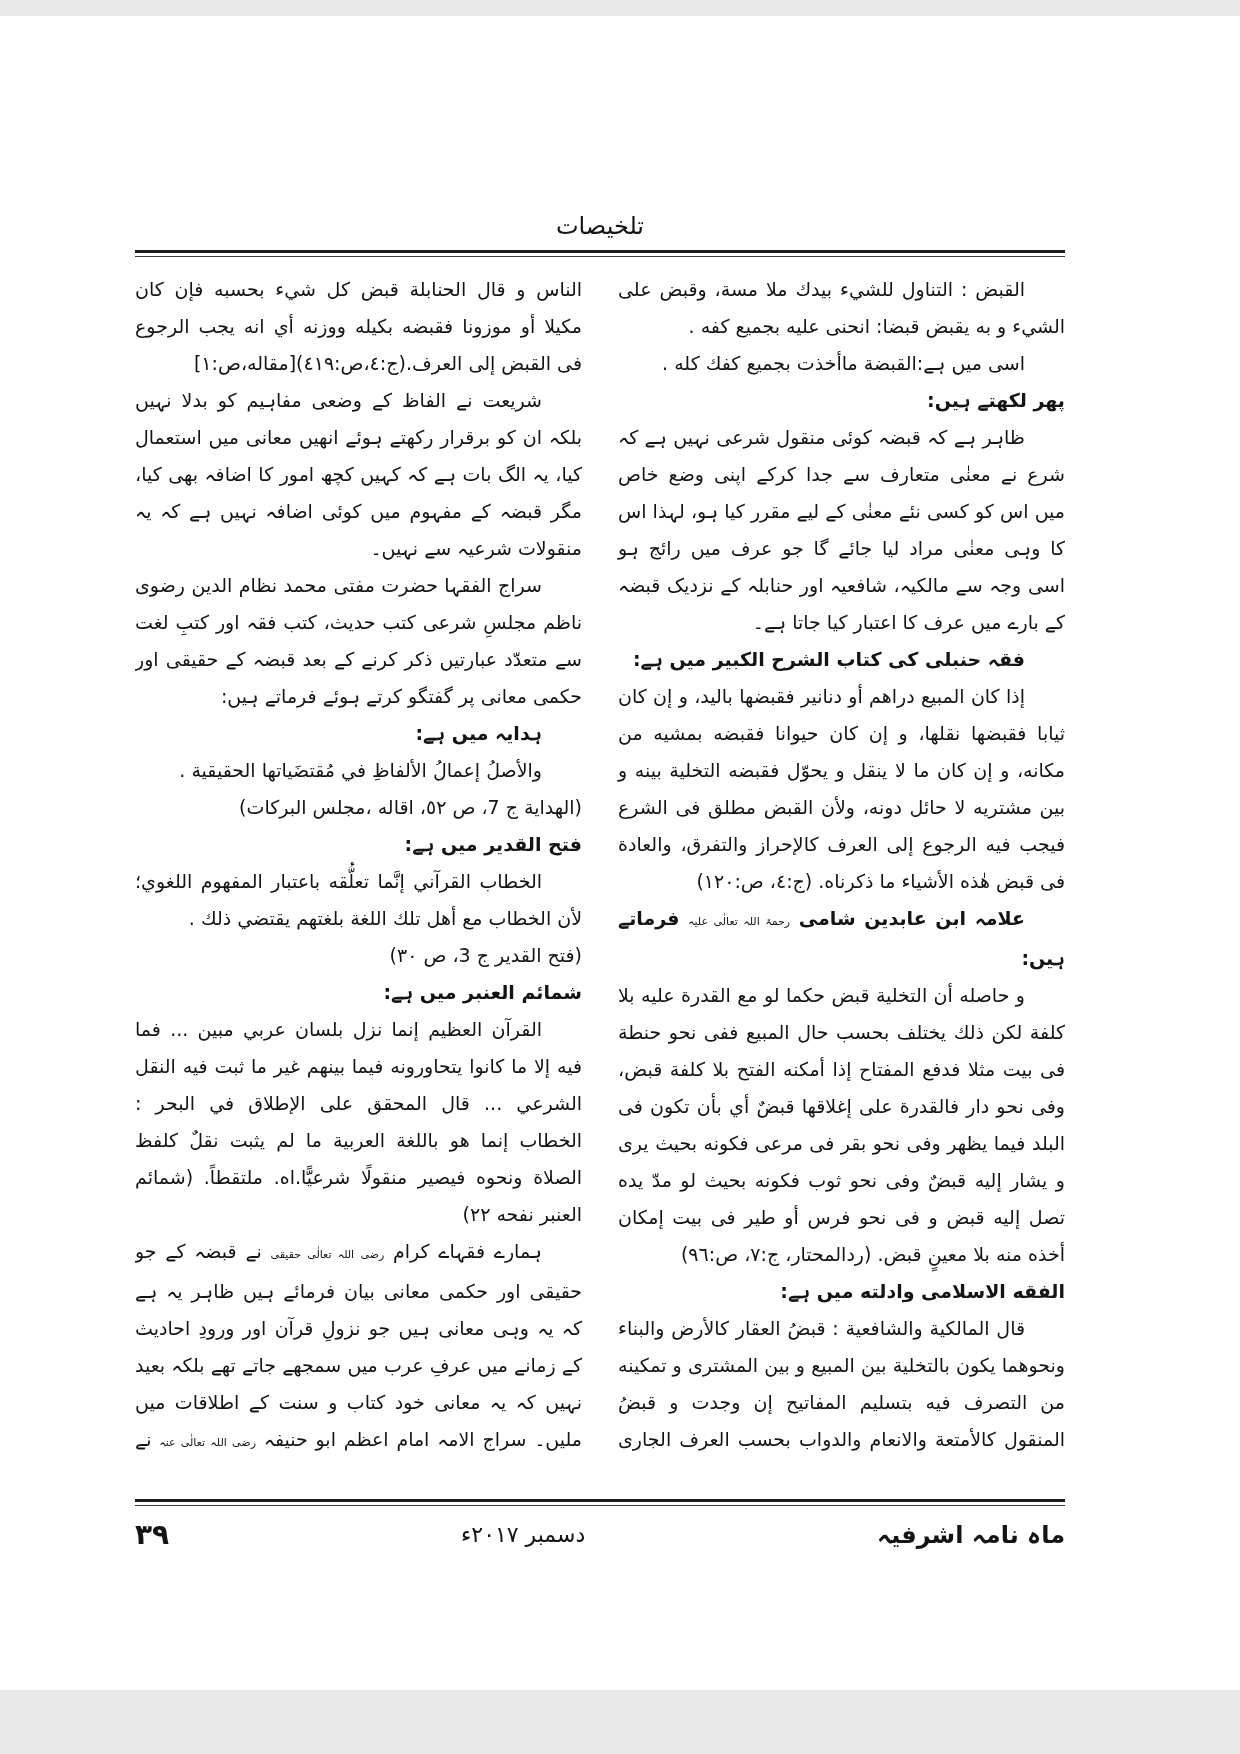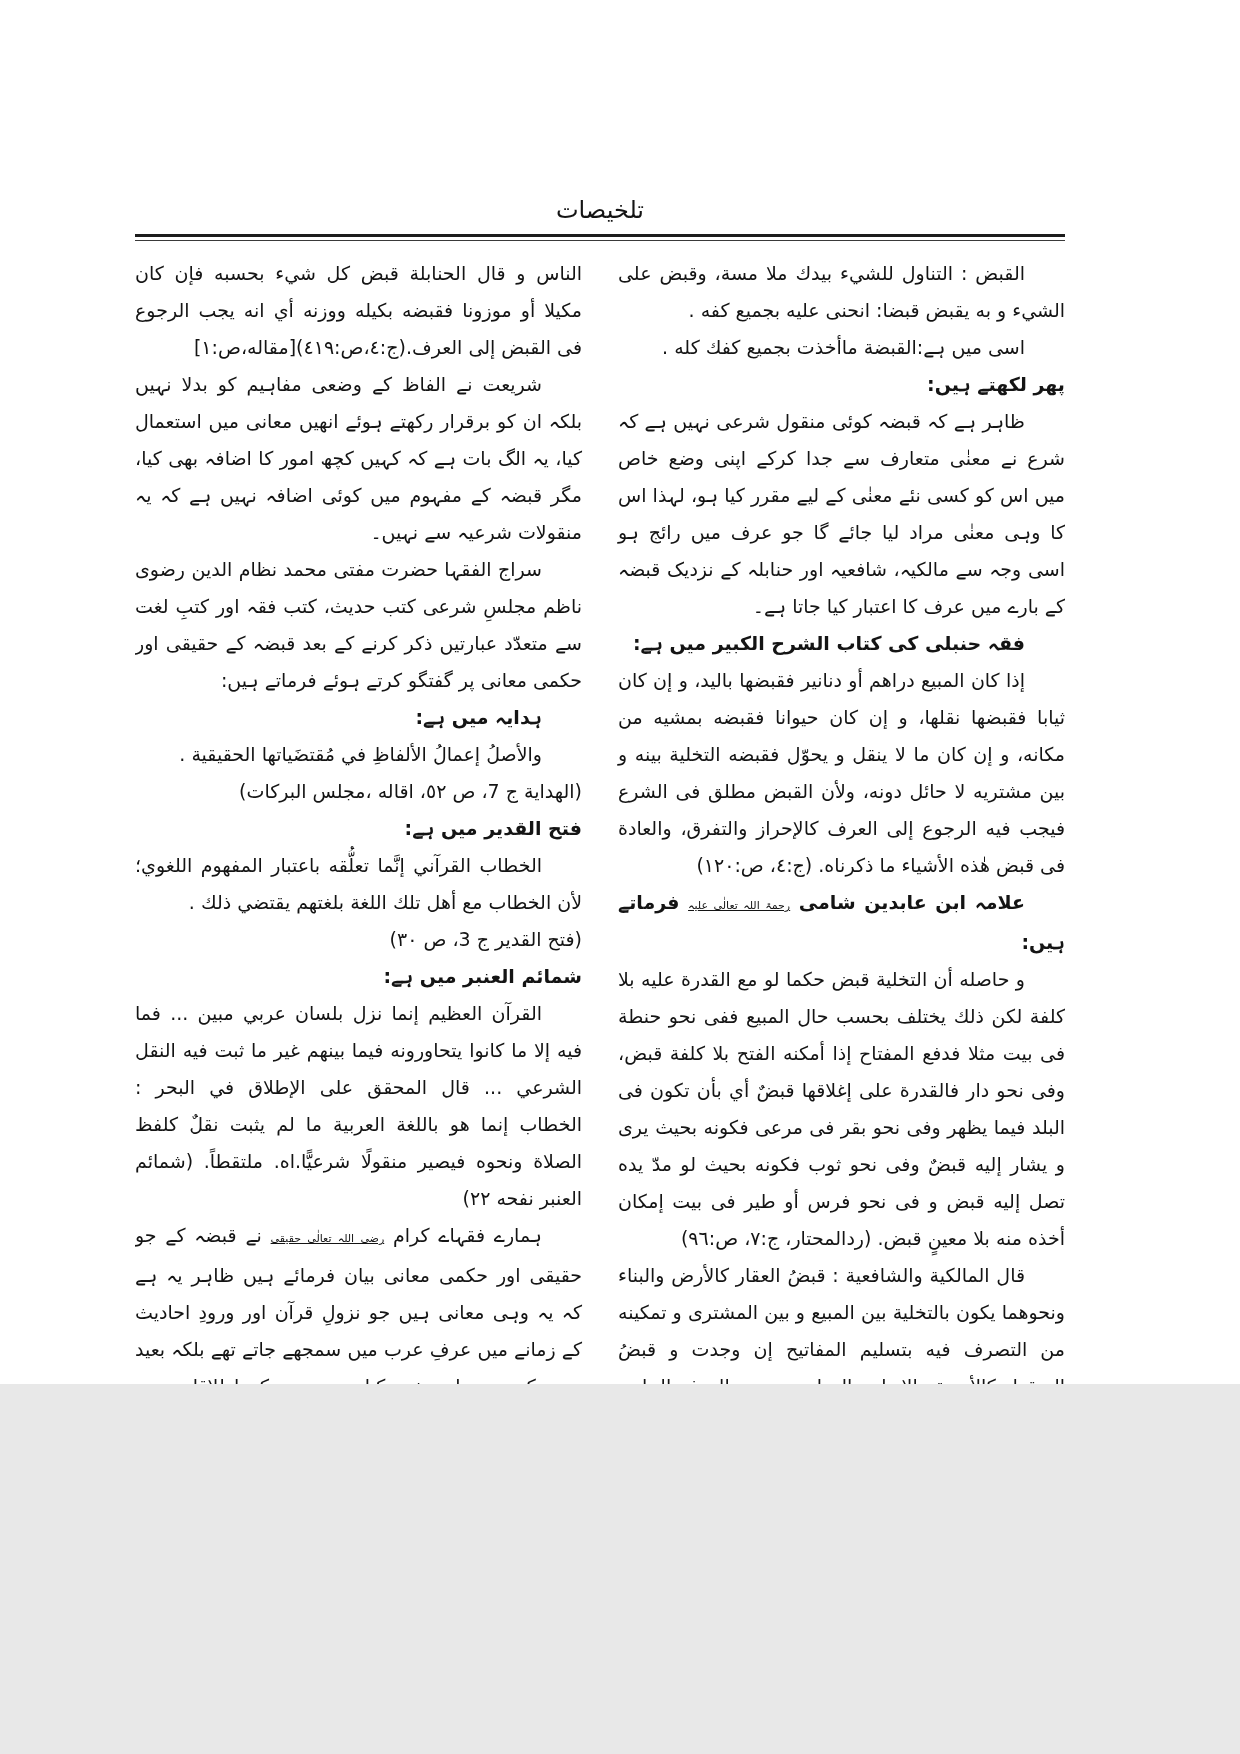--- a/index.html
+++ b/index.html
@@ -1,19 +1,19 @@
 <!DOCTYPE html>
 <html lang="ur"><head>
 <meta charset="utf-8">
 <style>
   html,body{margin:0;padding:0;background:#e8e8e8;}
   .page{
     position:relative;
-    width:1240px;height:1384px;
-    margin:0 auto;
+    width:1240px;height:1674px;
+    margin:16px auto;
     background:#ffffff;
     color:#141414;
     font-family:"DejaVu Sans", sans-serif;
     overflow:hidden;
   }
   .content{
     position:absolute;
     left:135px;top:196px;
     width:930px;
   }
@@ -45,21 +45,21 @@
     margin:0;
     font-size:19px;
     line-height:37px;
     text-align:justify;
   }
   .indent{text-indent:40px;}
   .arabic{font-size:20px;}
   .urdu{font-size:19px;}
   .heading{font-weight:bold;}
   .ref{text-align:left;font-size:18px;}
-  .honorific{font-size:11px;font-weight:normal;text-decoration:underline;}
+  .honorific{font-size:11px;font-weight:normal;}
   .footer{
     position:absolute;
     left:135px;top:1483px;
     width:930px;
   }
   .footer-row{
     direction:rtl;
     display:flex;
     justify-content:space-between;
     align-items:center;
@@ -87,20 +87,21 @@
         <p class="urdu heading">پھر لکھتے ہیں:</p>
         <p class="urdu indent">ظاہر ہے کہ قبضہ کوئی منقول شرعی نہیں ہے کہ شرع نے معنٰی متعارف سے جدا کرکے اپنی وضع خاص میں اس کو کسی نئے معنٰی کے لیے مقرر کیا ہو، لہذا اس کا وہی معنٰی مراد لیا جائے گا جو عرف میں رائج ہو اسی وجہ سے مالکیہ، شافعیہ اور حنابلہ کے نزدیک قبضہ کے بارے میں عرف کا اعتبار کیا جاتا ہے۔</p>
         <p class="urdu heading indent">فقہ حنبلی کی کتاب الشرح الکبیر میں ہے:</p>
         <p class="arabic indent">إذا كان المبيع دراهم أو دنانير فقبضها باليد، و إن كان ثيابا فقبضها نقلها، و إن كان حيوانا فقبضه بمشيه من مكانه، و إن كان ما لا ينقل و يحوّل فقبضه التخلية بينه و بين مشتريه لا حائل دونه، ولأن القبض مطلق فى الشرع فيجب فيه الرجوع إلى العرف كالإحراز والتفرق، والعادة فى قبض هٰذه الأشياء ما ذكرناه. (ج:٤، ص:١٢٠)</p>
         <p class="urdu heading indent">
           <span>علامہ ابن عابدین شامی </span>
           <span class="honorific">رحمۃ اللہ تعالٰی علیہ</span>
           <span> فرماتے ہیں:</span>
         </p>
         <p class="arabic indent">و حاصله أن التخلية قبض حكما لو مع القدرة عليه بلا كلفة لكن ذلك يختلف بحسب حال المبيع ففى نحو حنطة فى بيت مثلا فدفع المفتاح إذا أمكنه الفتح بلا كلفة قبض، وفى نحو دار فالقدرة على إغلاقها قبضٌ أي بأن تكون فى البلد فيما يظهر وفى نحو بقر فى مرعى فكونه بحيث يرى و يشار إليه قبضٌ وفى نحو ثوب فكونه بحيث لو مدّ يده تصل إليه قبض و فى نحو فرس أو طير فى بيت إمكان أخذه منه بلا معينٍ قبض. (ردالمحتار، ج:٧، ص:٩٦)</p>
+        <p class="urdu heading">الفقه الاسلامى وادلته میں ہے:</p>
         <p class="arabic indent">قال المالكية والشافعية : قبضُ العقار كالأرض والبناء ونحوهما يكون بالتخلية بين المبيع و بين المشترى و تمكينه من التصرف فيه بتسليم المفاتيح إن وجدت و قبضُ المنقول كالأمتعة والانعام والدواب بحسب العرف الجارى بين</p>
       </section>
 
       <section class="col" lang="ar" dir="rtl">
         <p class="arabic">الناس و قال الحنابلة قبض كل شيء بحسبه فإن كان مكيلا أو موزونا فقبضه بكيله ووزنه أي انه يجب الرجوع فى القبض إلى العرف.(ج:٤،ص:٤١٩)[مقاله،ص:١]</p>
         <p class="urdu indent">شریعت نے الفاظ کے وضعی مفاہیم کو بدلا نہیں بلکہ ان کو برقرار رکھتے ہوئے انھیں معانی میں استعمال کیا، یہ الگ بات ہے کہ کہیں کچھ امور کا اضافہ بھی کیا، مگر قبضہ کے مفہوم میں کوئی اضافہ نہیں ہے کہ یہ منقولات شرعیہ سے نہیں۔</p>
         <p class="urdu indent">سراج الفقہا حضرت مفتی محمد نظام الدین رضوی ناظم مجلسِ شرعی کتب حدیث، کتب فقہ اور کتبِ لغت سے متعدّد عبارتیں ذکر کرنے کے بعد قبضہ کے حقیقی اور حکمی معانی پر گفتگو کرتے ہوئے فرماتے ہیں:</p>
         <p class="urdu heading indent">ہدایہ میں ہے:</p>
         <p class="arabic indent">والأصلُ إعمالُ الألفاظِ في مُقتضَياتها الحقيقية .</p>
         <p class="arabic ref">(الهداية ج 7، ص ٥٢، اقاله ،مجلس البركات)</p>

